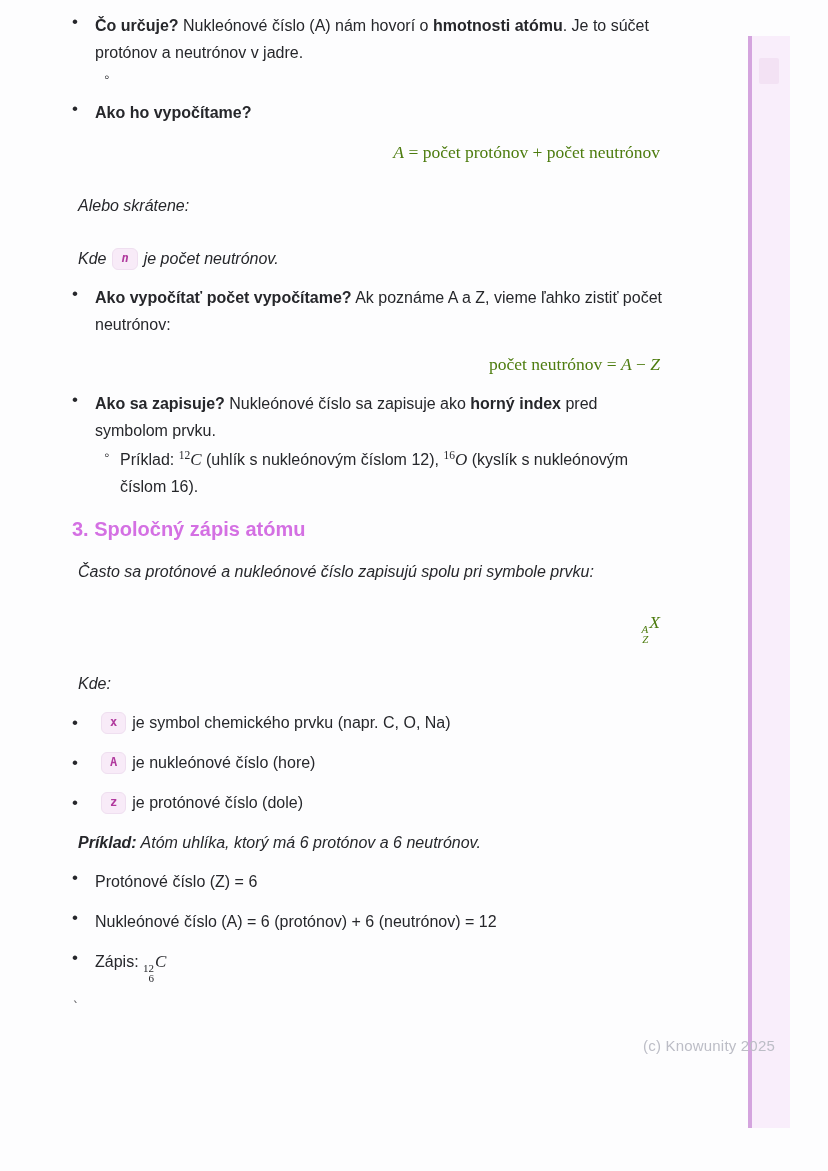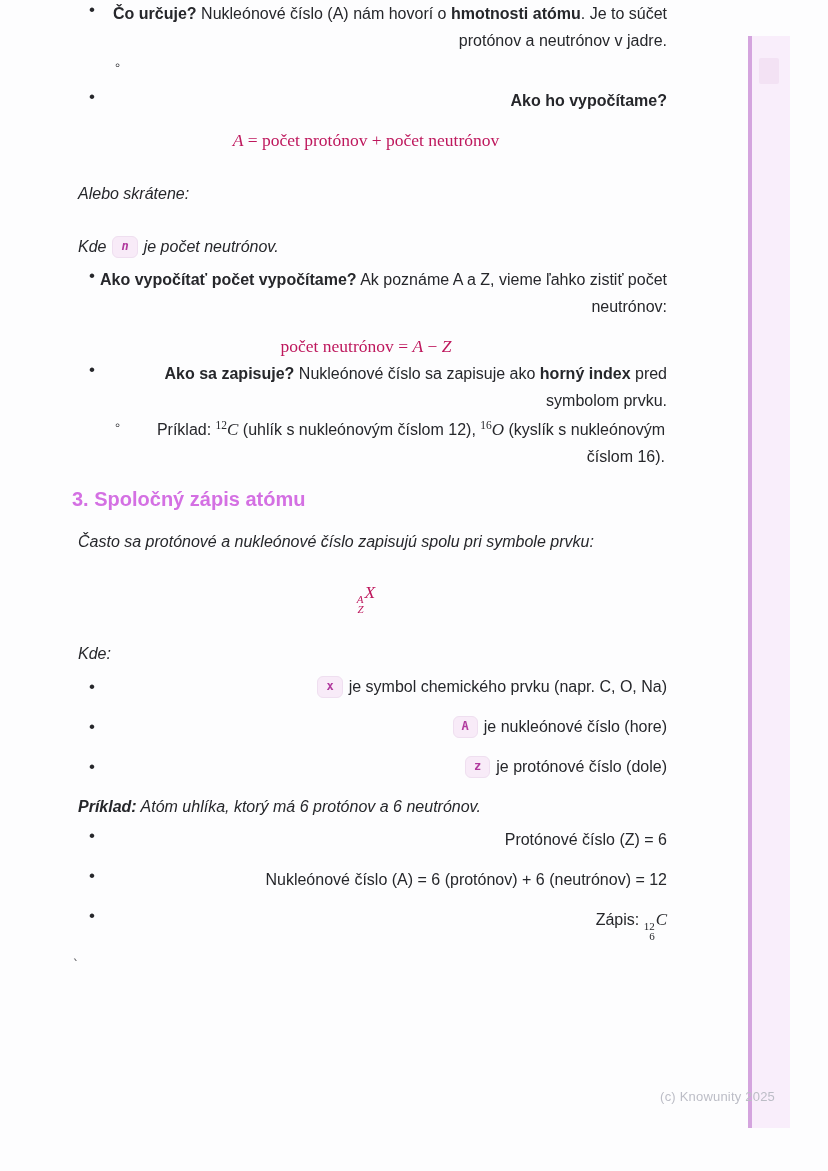--- a/index.html
+++ b/index.html
@@ -4,37 +4,37 @@
 <style>
   html,body { margin:0; padding:0; }
   body {
     width:828px; height:1171px; position:relative; overflow:hidden;
     background:#fdfdfe; color:#26272b;
     font-family:"Liberation Sans", sans-serif; font-size:16px;
   }
   .content { position:absolute; left:72px; top:0; width:676px; }
 
   ul.list { list-style:none; margin:0; padding:0; }
-  ul.list > li { display:flex; margin:0 0 13px 0;text-align:right; }
+  ul.list > li { display:flex; margin:12px 0 13px 0; }
   .marker { flex:none; width:23px; color:#26272b; }
   .marker.disc::before { content:"•"; font-size:17px; }
   .marker.circle::before { content:"◦"; font-size:15px; }
   .li-body { flex:1; min-width:0; }
   .li-text { margin:0; max-width:572px; line-height:27px; }
   .sub-list { margin:2px 0 0 9px; padding:0; list-style:none; }
   .sub-list > li { display:flex; margin:0; }
   .sub-list .marker { width:16px; }
   .sub-list .li-text { max-width:545px; }
 
   .para { margin:6px; max-width:572px; line-height:27px;font-style:italic; }
   strong { font-weight:bold; }
 
   .math {
-    width:588px; text-align:center; line-height:27px;
-    font-family:"Liberation Serif", serif; font-size:17.5px; color:#be185d;
+    width:588px; text-align:right; line-height:27px;
+    font-family:"Liberation Serif", serif; font-size:17.5px; color:#4d7c0f;
   }
   .mvar { font-family:"Liberation Serif", serif; font-style:italic; }
   .mtext { font-family:"Liberation Serif", serif; font-style:normal; }
 
   .badge {
     display:inline-block; margin:0 6px; padding:3px 8px 4px;
     background:#f8ebf8; border:1px solid #efdff0; border-radius:6px;
     font-family:"DejaVu Sans Mono", monospace; font-weight:bold;
     font-size:12px; line-height:13px; color:#b13a9e; vertical-align:2px;
   }
@@ -54,22 +54,22 @@
   .m-top24 { margin-top:24px; } .m-top18 { margin-top:18px; }
   .m-top12 { margin-top:12px; } .m-top10 { margin-top:10px; }
   .m-top8  { margin-top:8px;  } .m-top44 { margin-top:44px; }
 
   .badge-list > li { margin-bottom:8px; align-items:center; }
   .final-list > li { margin-bottom:6px; }
 
   .stray { margin-top:16px; font-size:13px; color:#5a5a5e; font-family:"DejaVu Sans Mono", monospace; }
 
   .footer {
-    position:absolute; left:0; top:1089px; width:775px; text-align:right;
-    font-size:13px; letter-spacing:0.2px; color:#bcbdc6; z-index:3;
+    position:absolute; left:0; top:1037px; width:775px; text-align:right;
+    font-size:15px; letter-spacing:0.2px; color:#bcbdc6; z-index:3;
   }
 
   .side-bar {
     position:absolute; left:748px; top:36px; width:38px; height:1092px;
     background:#f9eefb; border-left:4.5px solid #d4a4de; z-index:2;
   }
   .side-bar-smudge {
     position:absolute; left:7px; top:22px; width:20px; height:26px;
     background:#f3e2f4; border-radius:2px;
   }

